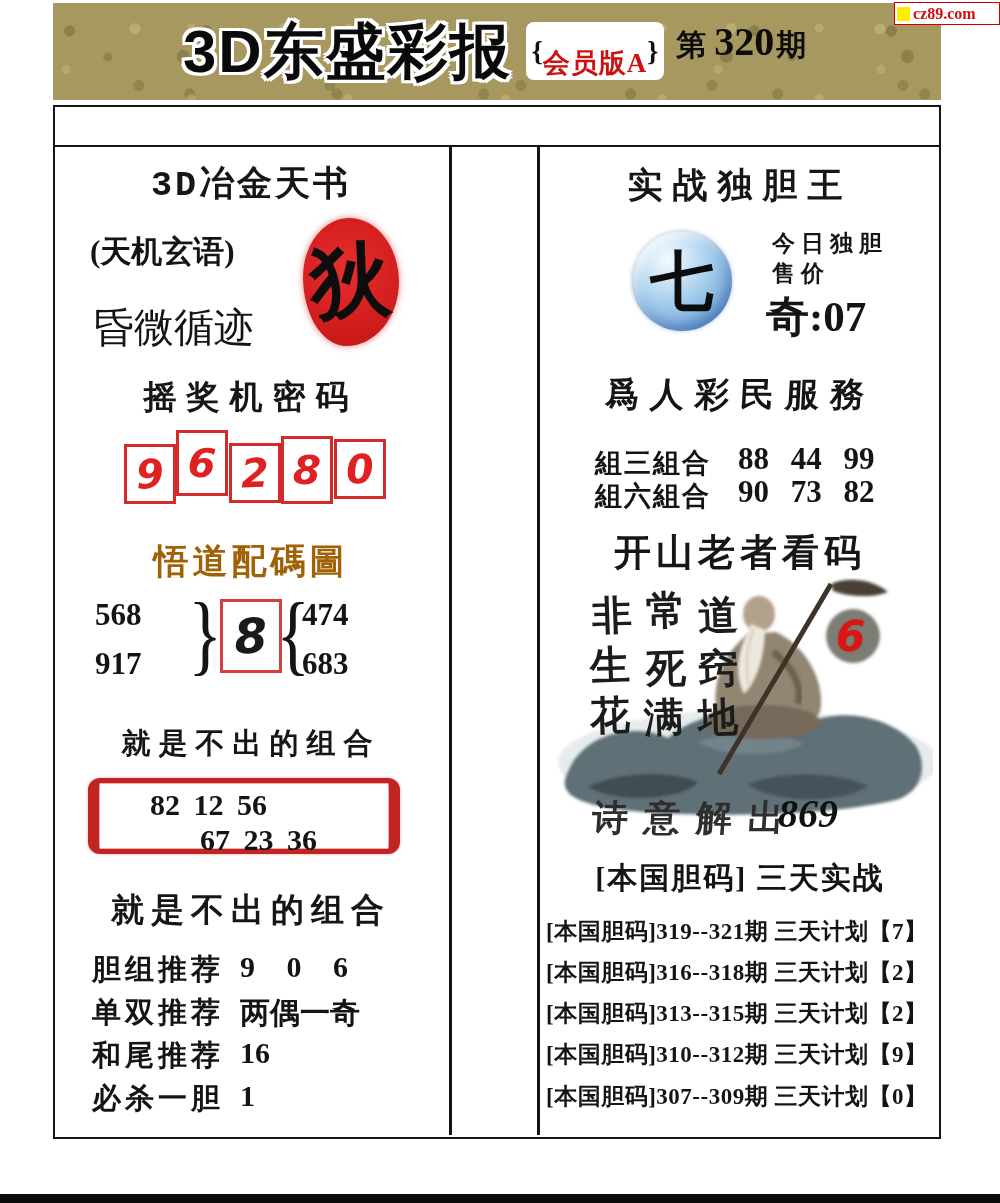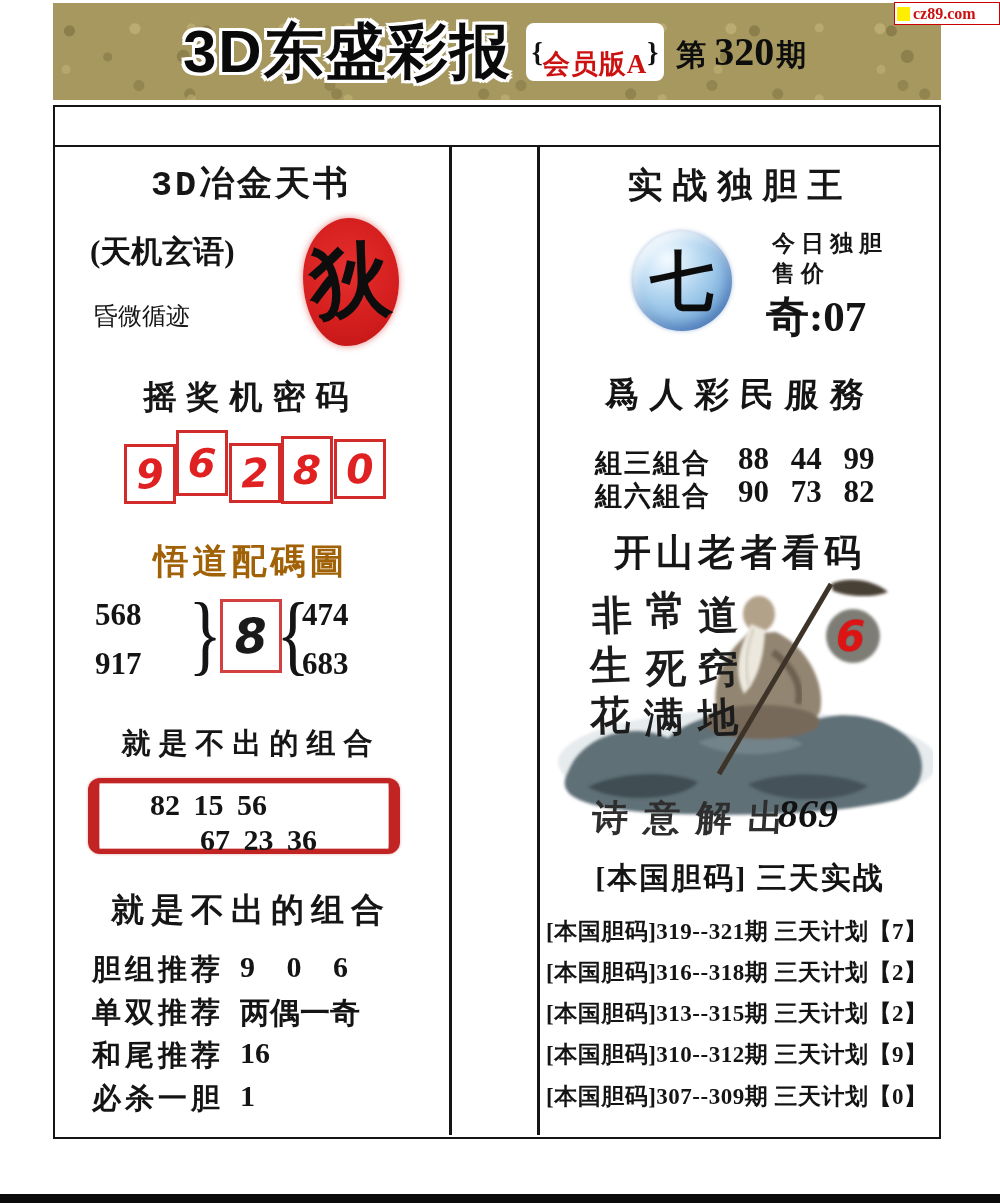--- a/index.html
+++ b/index.html
@@ -14,21 +14,21 @@
       radial-gradient(circle at 12% 30%, rgba(73,58,20,.28) 0 5px, transparent 6px),
       radial-gradient(circle at 32% 70%, rgba(73,58,20,.22) 0 4px, transparent 5px),
       radial-gradient(circle at 55% 25%, rgba(206,190,130,.5) 0 5px, transparent 6px),
       radial-gradient(circle at 72% 60%, rgba(73,58,20,.25) 0 6px, transparent 7px),
       radial-gradient(circle at 88% 35%, rgba(206,190,130,.45) 0 4px, transparent 5px),
       radial-gradient(circle at 45% 85%, rgba(73,58,20,.2) 0 5px, transparent 6px),
       radial-gradient(circle at 8% 80%, rgba(206,190,130,.4) 0 4px, transparent 5px),
       radial-gradient(circle at 93% 85%, rgba(73,58,20,.22) 0 5px, transparent 6px);
     background-size:137px 93px, 171px 77px, 149px 103px, 181px 89px, 157px 71px, 191px 97px, 163px 83px, 147px 107px;
     display:flex;align-items:center;}
-  .mast-inner{display:flex;align-items:center;margin-left:130px;}
+  .mast-inner{display:flex;align-items:flex-start;margin-left:130px;}
   .paper-title{font-family:"Liberation Sans","DejaVu Sans",sans-serif;font-weight:900;
     font-size:60px;letter-spacing:2px;color:#0a0a0a;line-height:1;
     text-shadow:-3px -3px 0 #fff,3px -3px 0 #fff,-3px 3px 0 #fff,3px 3px 0 #fff,0 -3px 0 #fff,0 3px 0 #fff,-3px 0 0 #fff,3px 0 0 #fff;}
   .edition{margin-left:14px;background:#ffffff;border-radius:8px;padding:3px 6px;display:flex;align-items:center;line-height:1;}
   .edition .brace{font-weight:700;font-size:28px;color:#111;}
   .edition .ename{font-weight:700;font-size:27px;color:#cc1111;letter-spacing:1px;margin-top:25px;}
   .issue{margin-left:12px;display:flex;align-items:baseline;line-height:1;color:#0d0d0d;}
   .issue .pfx,.issue .sfx{font-size:30px;font-weight:700;}
   .issue .num{font-size:40px;font-weight:700;margin:0 2px 0 8px;}
 
@@ -52,21 +52,21 @@
 
   
   .t-tianshu{top:160px;font-size:35px;letter-spacing:3px;font-weight:900;font-family:Liberation Mono, monospace;}
   .t-sub{left:90px;top:231px;font-size:31px;font-weight:900;font-family:"Liberation Serif",serif;}
   .seal{left:303px;top:218px;width:96px;height:128px;
     background:radial-gradient(circle at 45% 40%, #e63030 0%, #d51f1f 55%, #c01313 100%);
     border-radius:48% 52% 55% 45% / 46% 50% 50% 54%;
     box-shadow:0 0 7px rgba(205,30,30,.55);
     display:flex;align-items:center;justify-content:center;}
   .seal-char{font-size:82px;font-weight:900;color:#0d0d0d;font-family:"Liberation Serif",serif;transform:rotate(-2deg);}
-  .t-phrase{left:94px;top:300px;font-size:24px;font-weight:500;font-family:"Liberation Serif",serif;text-align:right;}
+  .t-phrase{left:94px;top:300px;font-size:40px;font-weight:500;font-family:"Liberation Serif",serif;text-align:right;}
   .t-machine{top:375px;font-size:33px;letter-spacing:10px;}
   .mbox{position:absolute;width:46px;height:54px;border:3px solid #d22b2b;background:#fff;
     display:flex;align-items:center;justify-content:center;}
   .mbox span{font-size:40px;font-weight:900;font-style:italic;color:#e02121;
     font-family:"DejaVu Sans","Liberation Sans",sans-serif;}
   .mb1{left:124px;top:444px;} .mb1 span{transform:rotate(-3deg);}
   .mb2{left:176px;top:430px;height:60px;} .mb2 span{transform:rotate(4deg);}
   .mb3{left:229px;top:443px;} .mb3 span{transform:rotate(-2deg);}
   .mb4{left:281px;top:436px;height:62px;} .mb4 span{transform:rotate(2deg);}
   .mb5{left:334px;top:439px;} .mb5 span{transform:rotate(-4deg);}
@@ -179,21 +179,21 @@
   <div class="brace-big br-l">}</div>
   <div class="abs red8">
     <span>8</span>
   </div>
   <div class="brace-big br-r">{</div>
   <div class="num-b p-rt">474</div>
   <div class="num-b p-rb">683</div>
 
   <div class="abs cheads center-l t-excluded">就是不出的组合</div>
   <div class="abs redbox"></div>
-  <div class="abs ex1">82 15 56</div>
+  <div class="abs ex1">82 12 56</div>
   <div class="abs ex2">67 23 36</div>
 
   <div class="abs cheads center-l t-shaman">就是不出的组合</div>
   <div class="sh-label" style="top:950px">胆组推荐</div>
   <div class="sh-value v906" style="top:950px">9 0 6</div>
   <div class="sh-label" style="top:993px">单双推荐</div>
   <div class="sh-value" style="top:993px">两偶一奇</div>
   <div class="sh-label" style="top:1036px">和尾推荐</div>
   <div class="sh-value" style="top:1036px">16</div>
   <div class="sh-label" style="top:1079px">必杀一胆</div>

